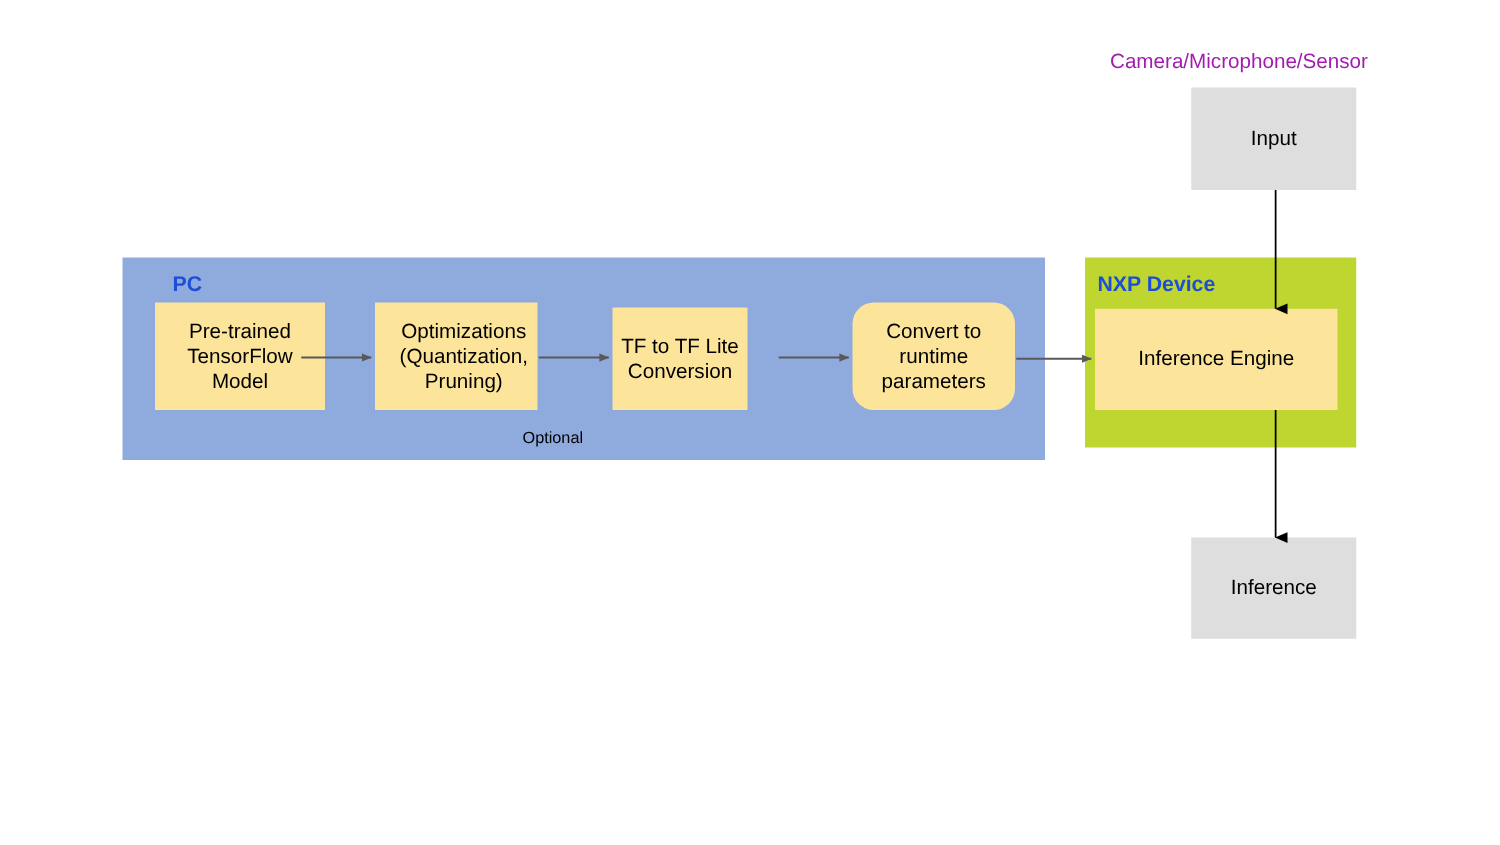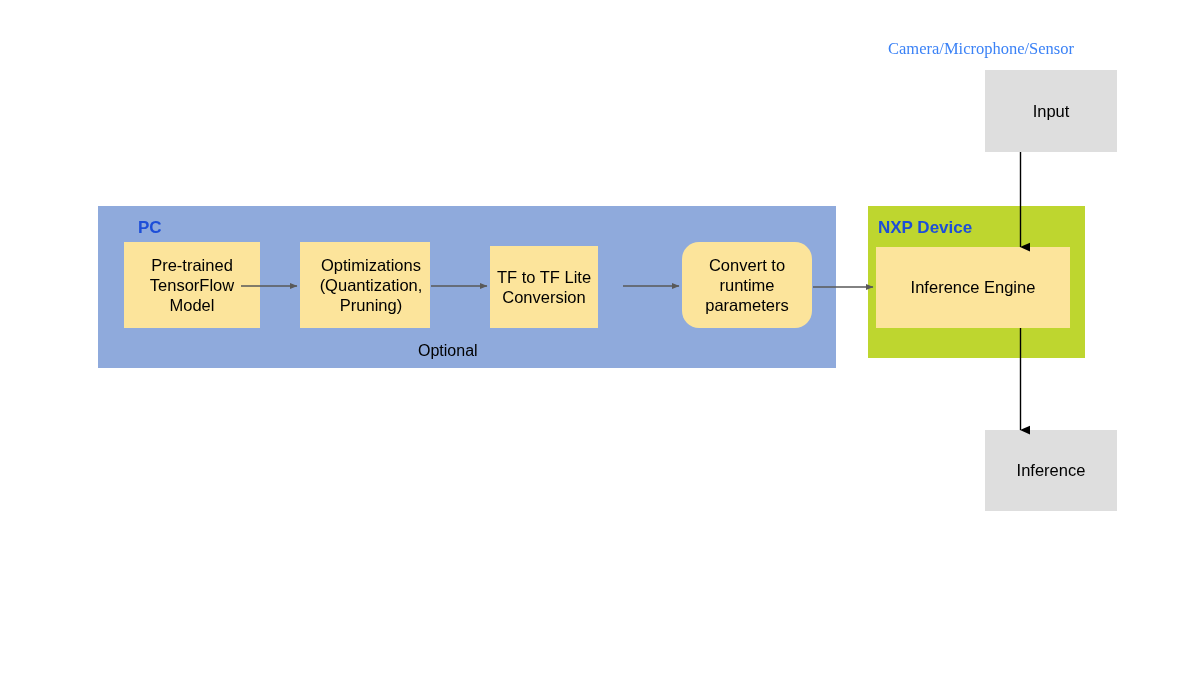--- a/index.html
+++ b/index.html
@@ -28,21 +28,21 @@
   .panel-title {
     position: absolute;
     font-size: 17px;
     font-weight: bold;
     color: #1d4ed8;
     white-space: nowrap;
     line-height: 1;
   }
   .panel-footer {
     position: absolute;
-    font-size: 16px;
+    font-size: 13px;
     color: #000000;
     white-space: nowrap;
     line-height: 1;
   }
   .node {
     position: absolute;
     box-sizing: border-box;
     display: flex;
     align-items: center;
     justify-content: center;
@@ -50,34 +50,32 @@
     font-size: 16.5px;
     color: #000000;
     line-height: 1.22;
     padding: 2px 4px;
   }
   .node-yellow {
     background: #FCE49B;
   }
   .node-gray {
     background: #DEDEDE;
-    margin-left: 32px;
   }
   .node span {
     display: block;
     width: 100%;
   }
   .caption {
     position: absolute;
     font-size: 16.5px;
-    color: #3b82f6;
+    color: #a21caf;
     white-space: nowrap;
     line-height: 1;
     text-align: center;
-    font-family: Liberation Serif, serif;
   }
   svg.edges {
     position: absolute;
     left: 0;
     top: 0;
     width: 1200px;
     height: 676px;
     pointer-events: none;
   }
 </style>

